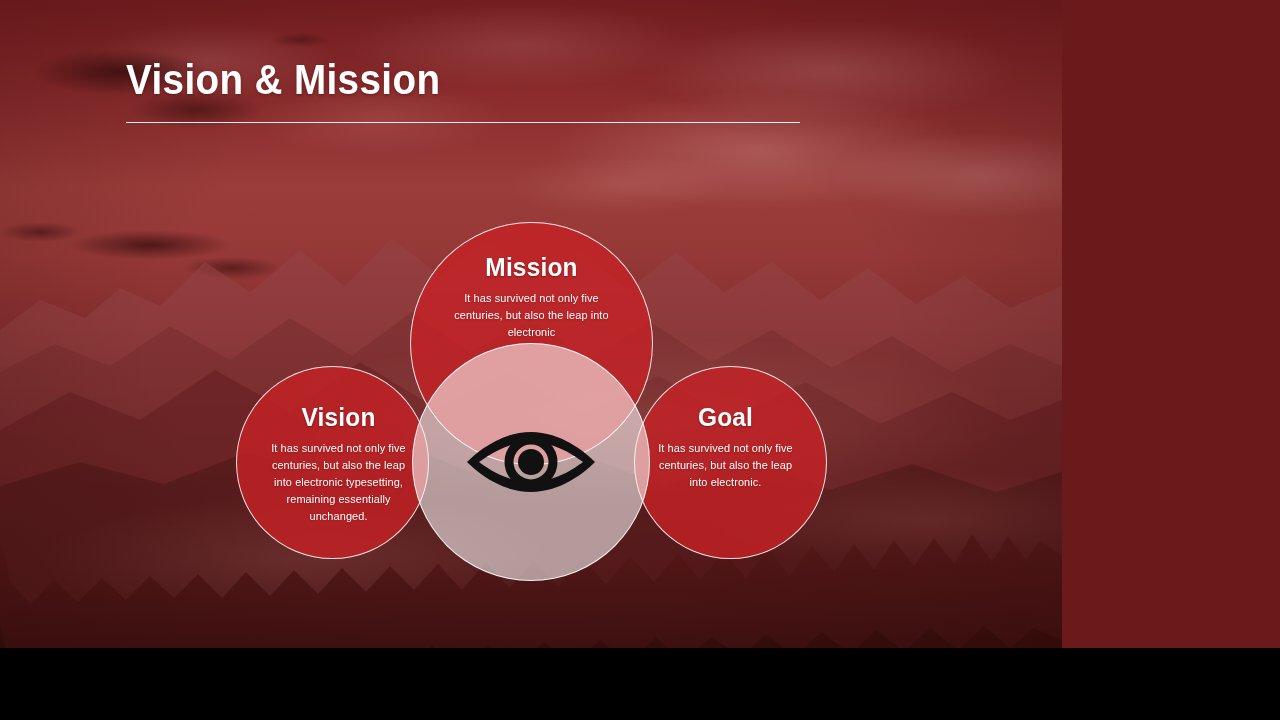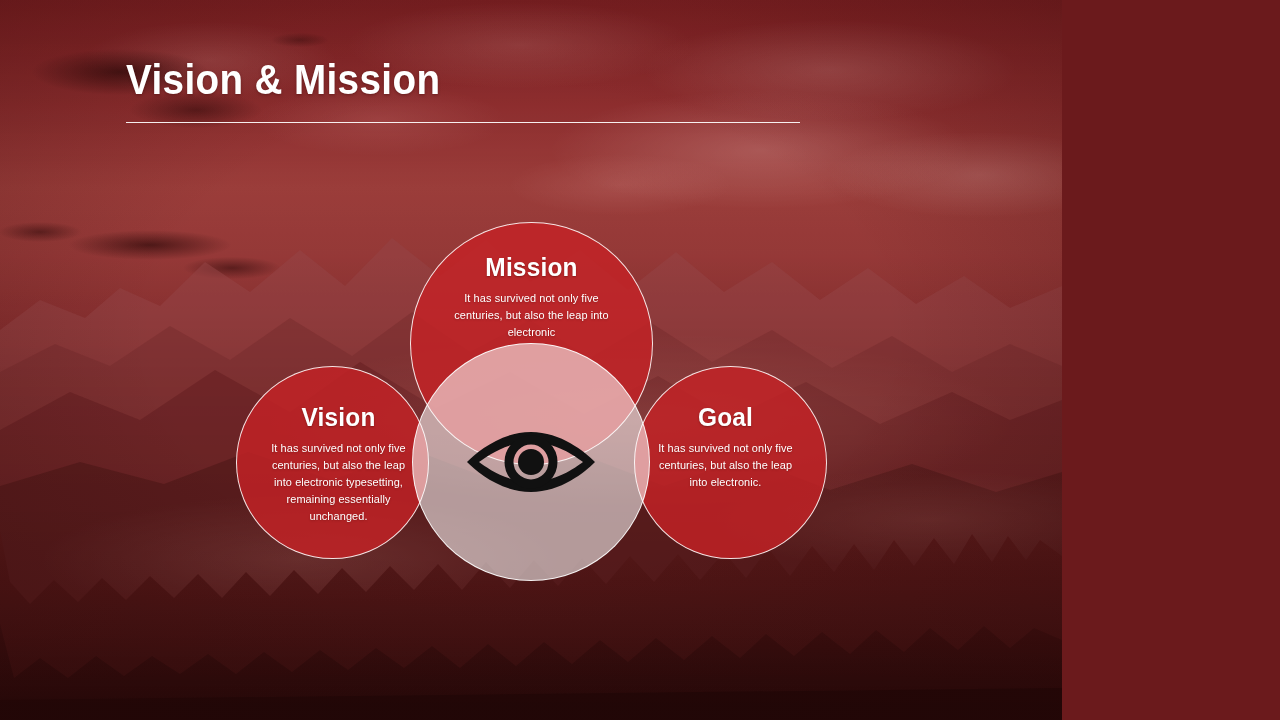--- a/index.html
+++ b/index.html
@@ -7,21 +7,21 @@
     margin: 0;
     padding: 0;
     background: #000;
   }
   body {
     font-family: "Liberation Sans", sans-serif;
   }
   #slide {
     position: relative;
     width: 1280px;
-    height: 720px;
+    height: 648px;
     overflow: hidden;
     background: #c2410c;
   }
 
   
   #photo {
     position: absolute;
     left: 0; top: 0;
     width: 1062px;
     height: 720px;

